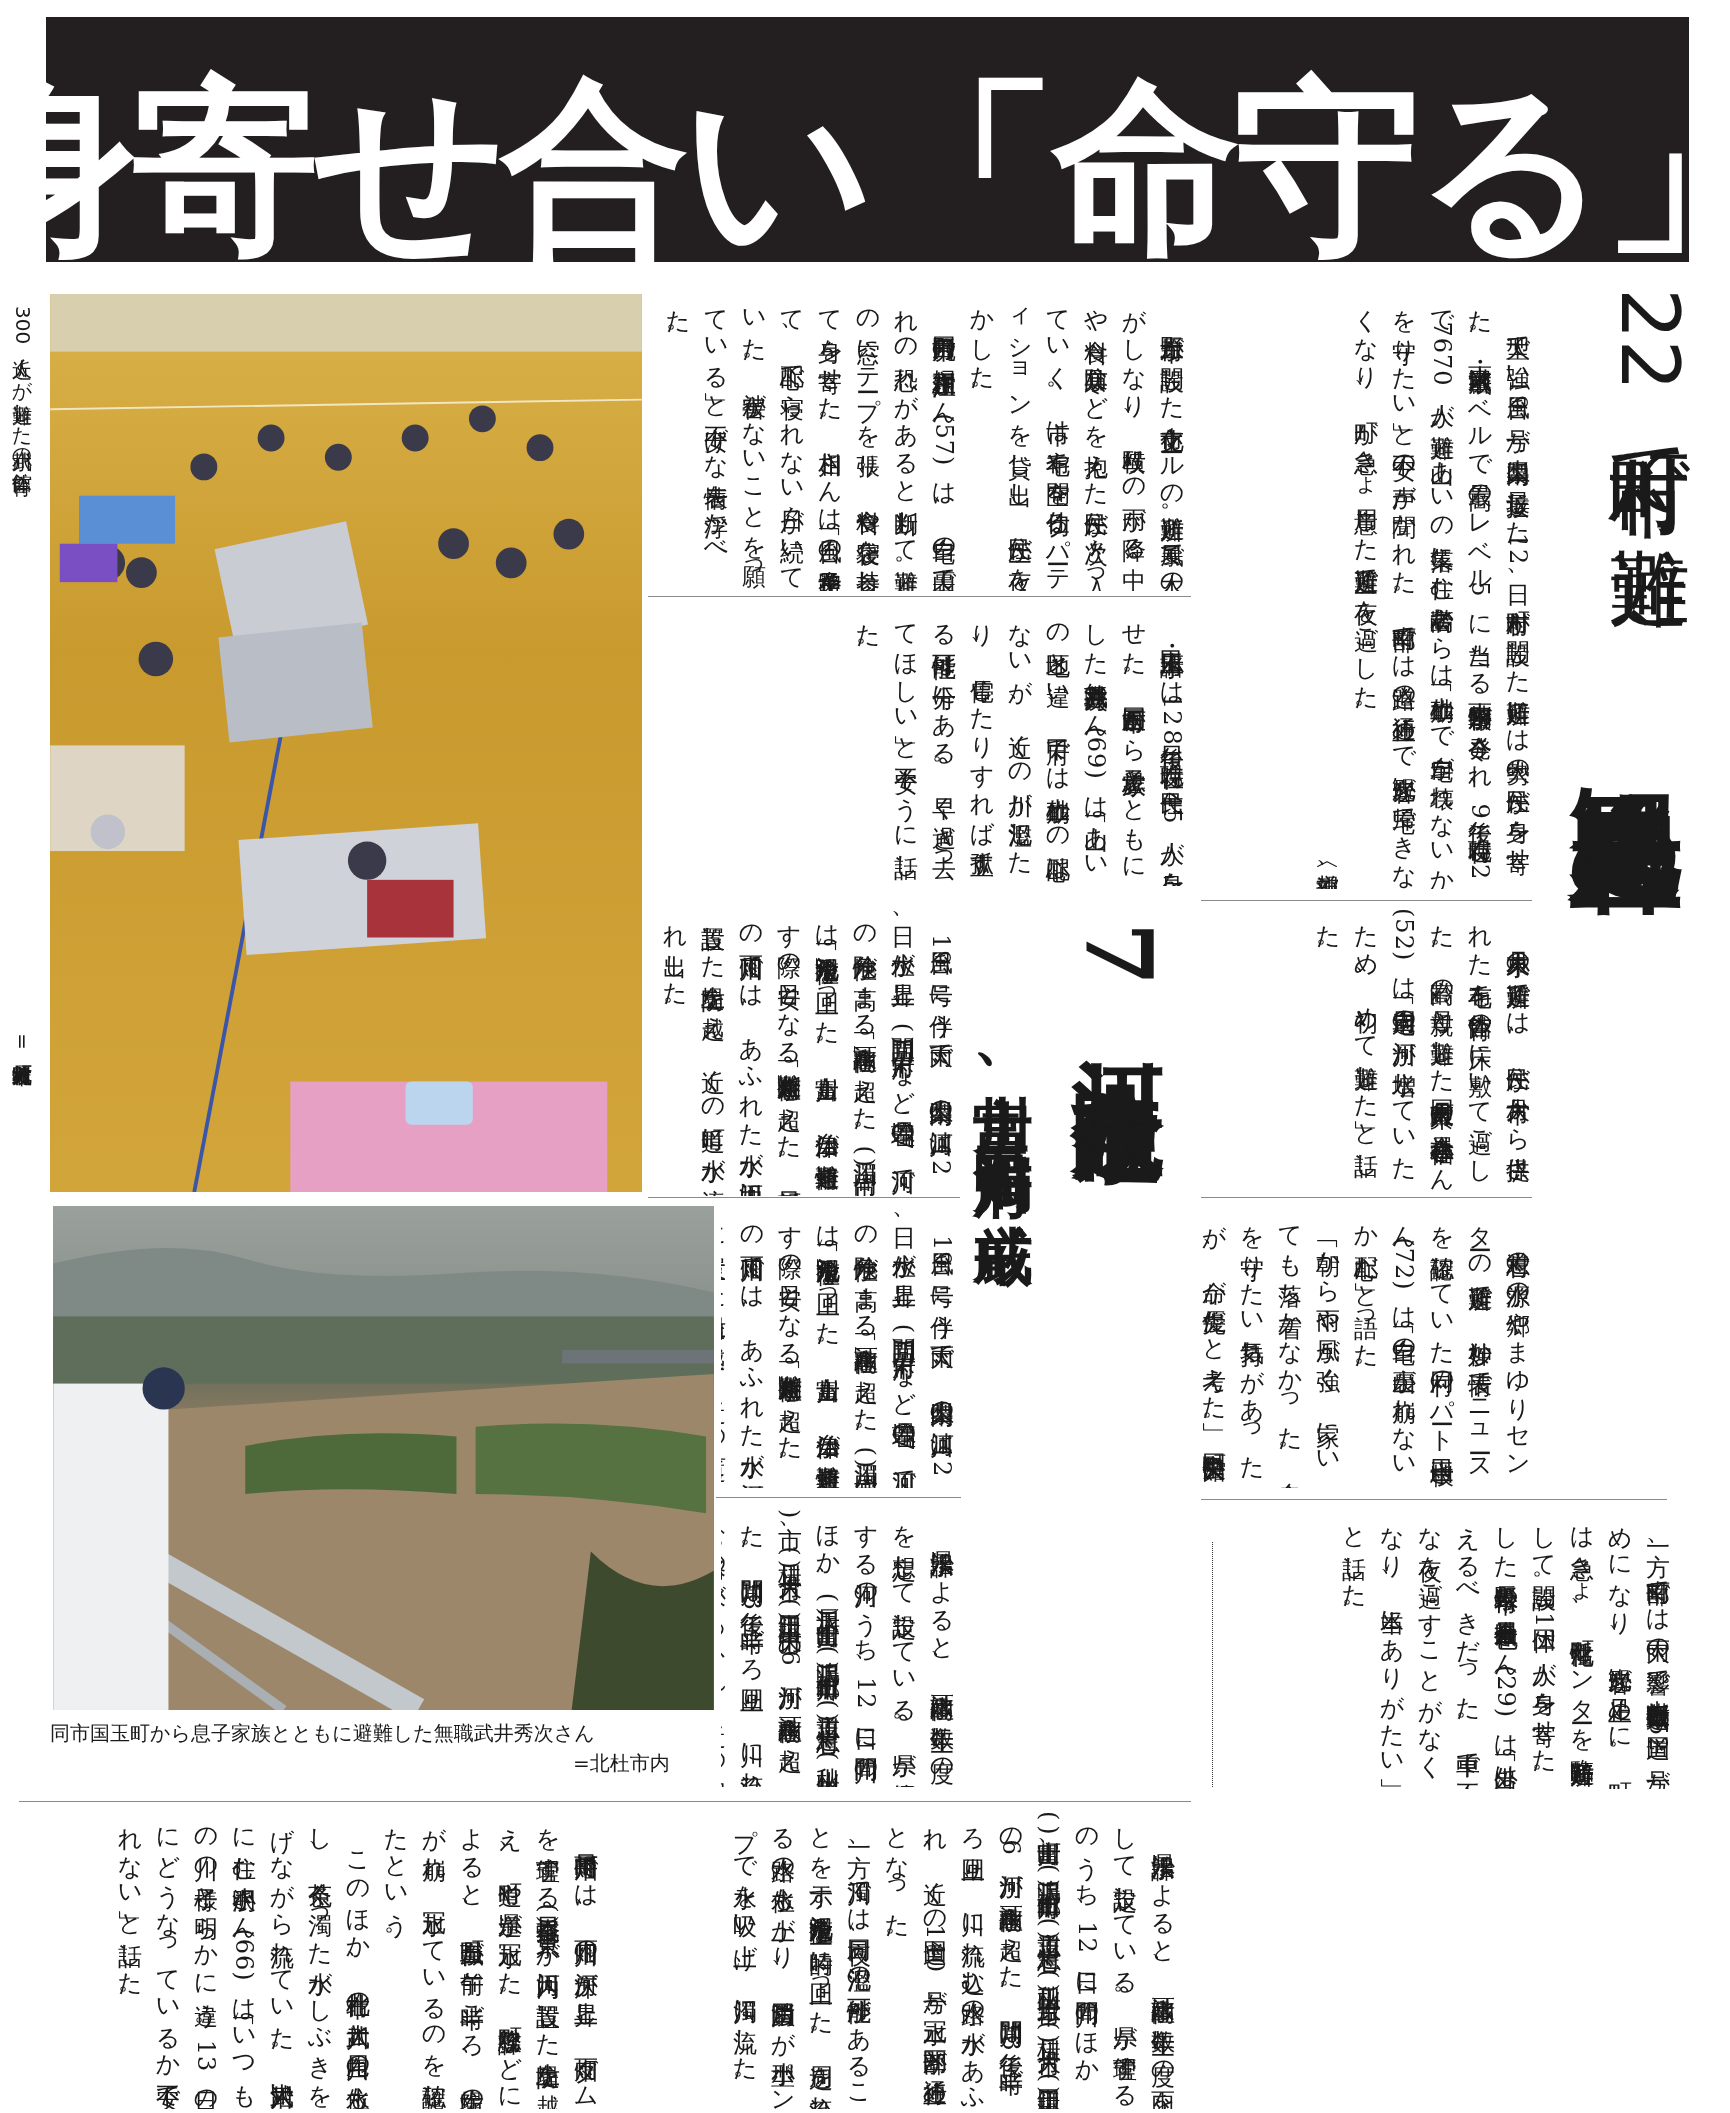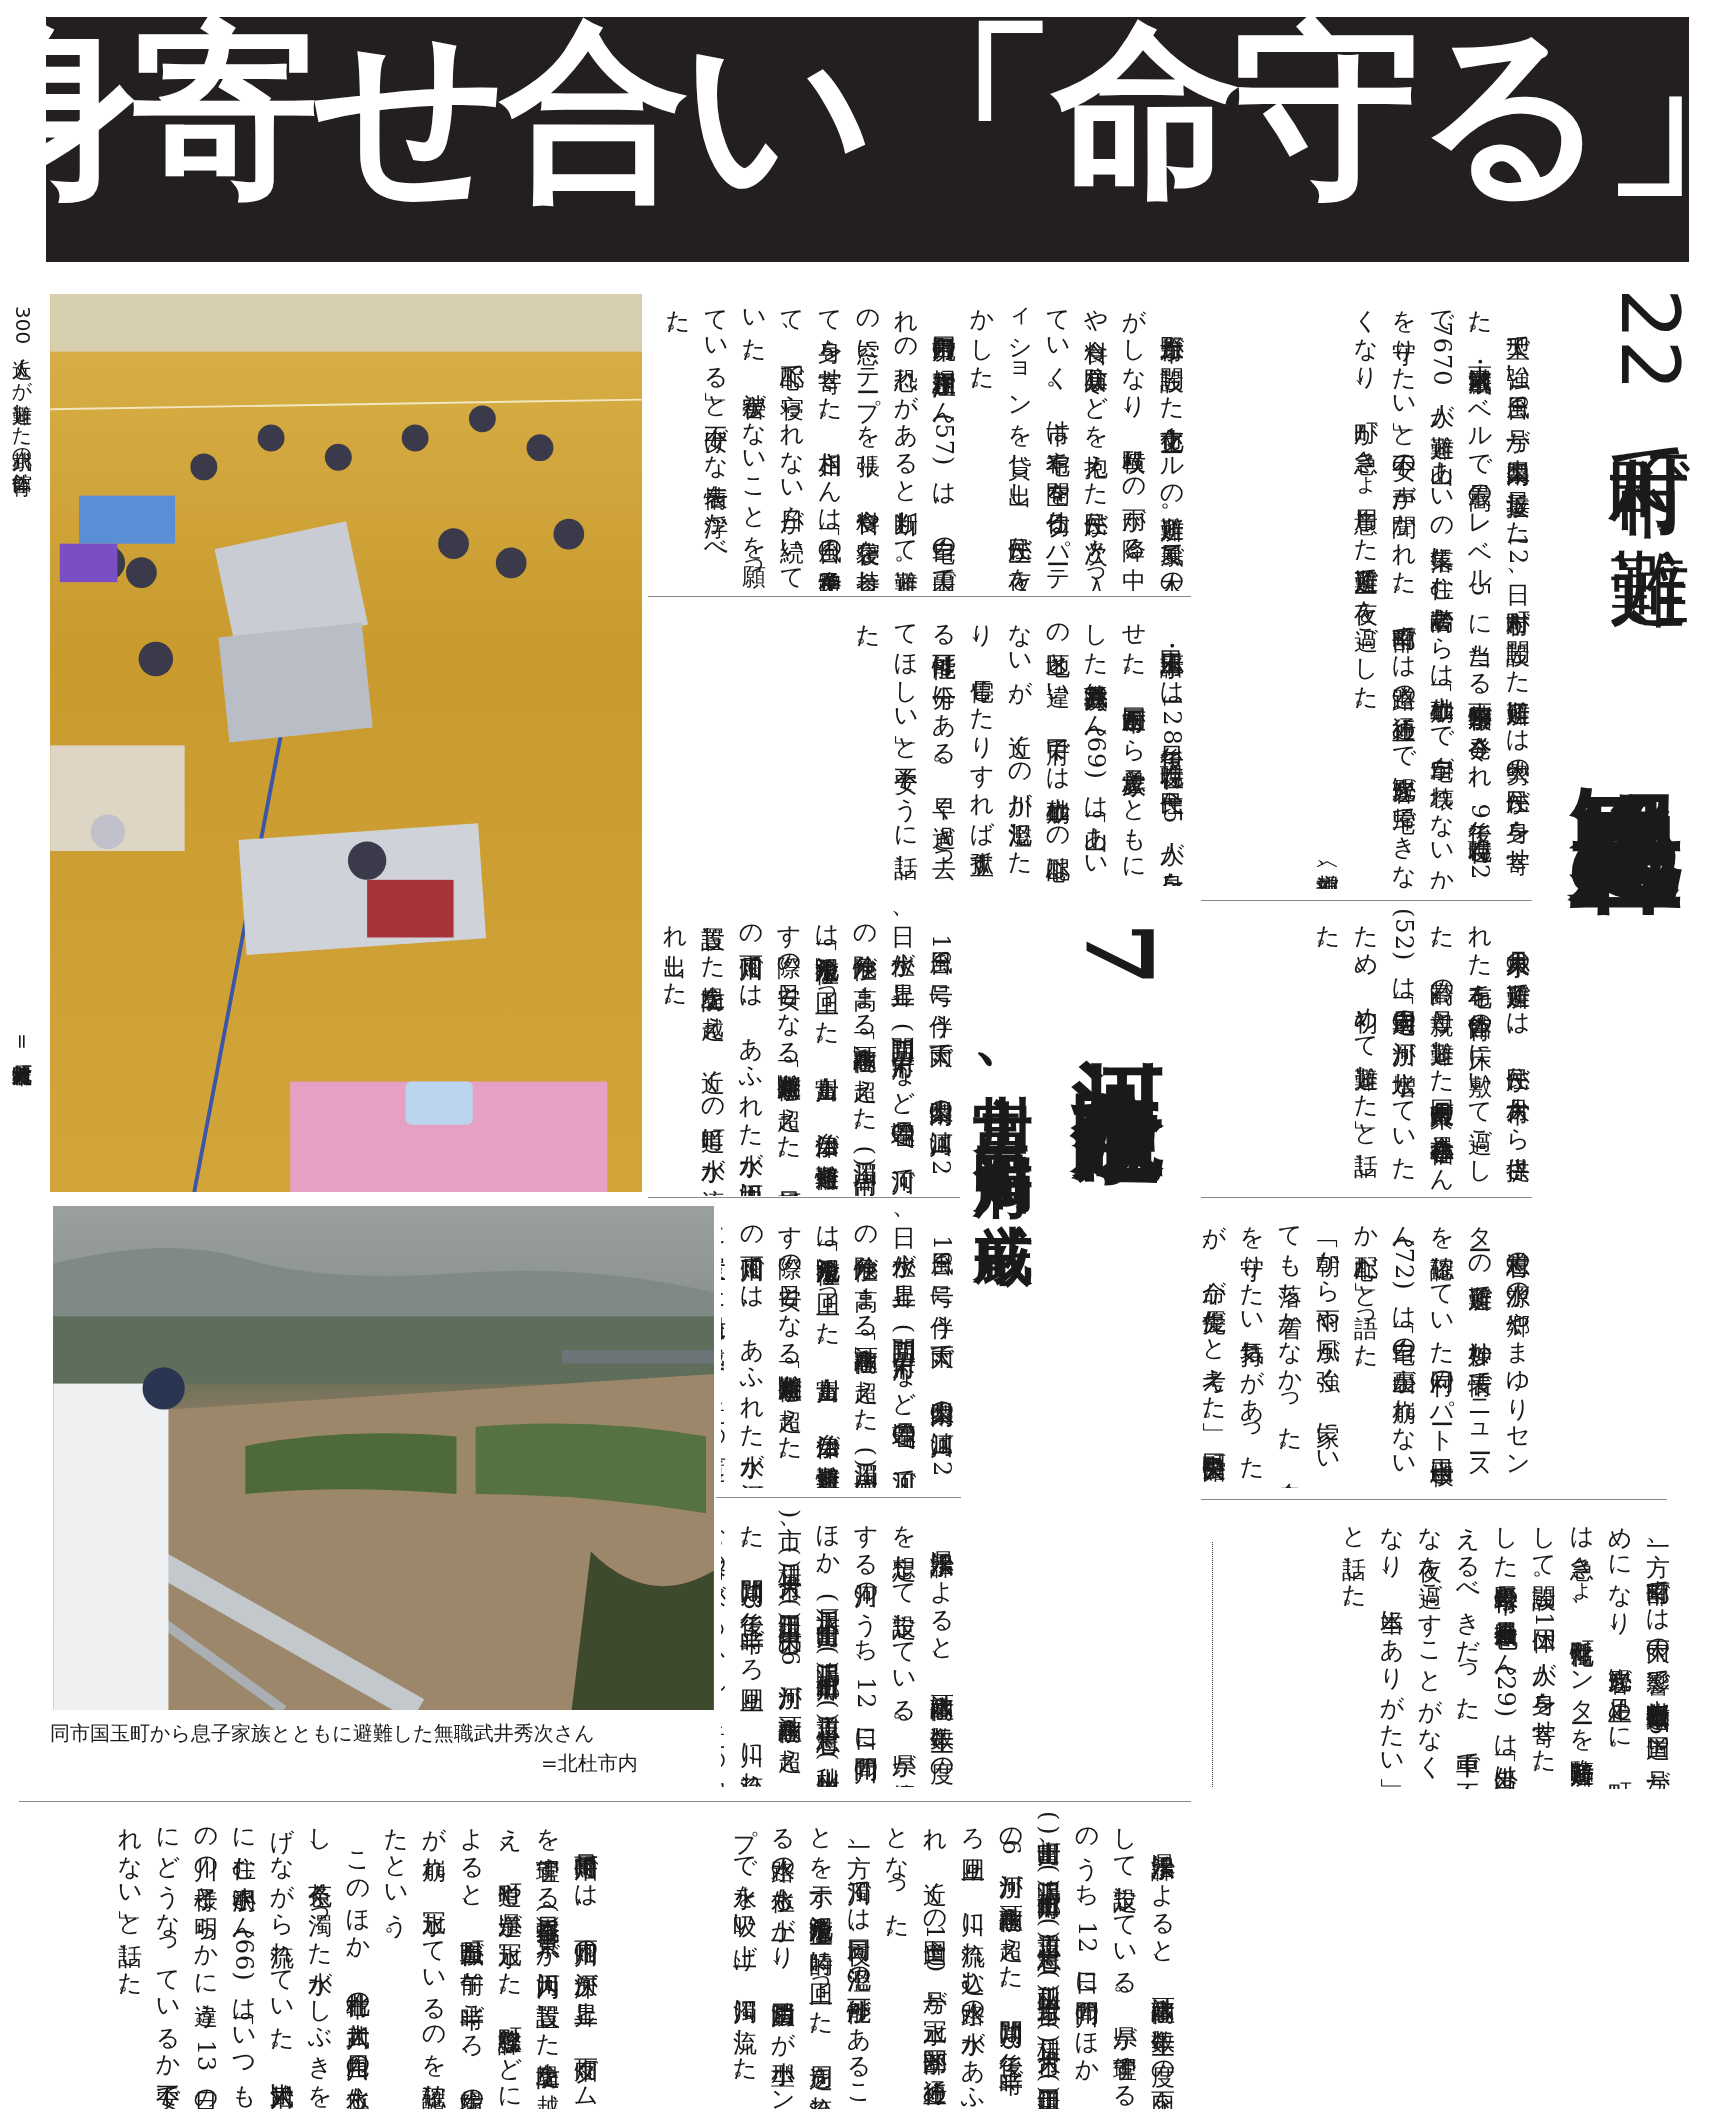--- a/index.html
+++ b/index.html
@@ -1,21 +1,21 @@
 <!DOCTYPE html>
 <html><head>
 <meta charset="utf-8">
 <style>
   html,body{margin:0;padding:0;background:#fff;}
   body{width:1730px;height:2114px;position:relative;overflow:hidden;
        font-family:"DejaVu Sans","Liberation Sans",sans-serif;color:#1a1a1a;}
   .abs{position:absolute;}
   
   #banner{left:46px;top:17.3px;width:1643px;height:245px;background:#231f20;
-          display:flex;align-items:flex-start;justify-content:center;}
+          display:flex;align-items:flex-end;justify-content:center;}
   #banner .hl{color:#fff;font-family:"DejaVu Sans",sans-serif;font-weight:bold;
           font-size:188px;letter-spacing:-5.8px;line-height:1;white-space:nowrap;}
   
   .vt{writing-mode:vertical-rl;-webkit-writing-mode:vertical-rl;
       font-family:"DejaVu Serif","Liberation Serif",serif;
       font-size:24px;line-height:38px;letter-spacing:1px;overflow:hidden;}
   .vt p{margin:0;text-indent:0;}
   .vt p.indent{text-indent:1em;}
   .vhead{writing-mode:vertical-rl;-webkit-writing-mode:vertical-rl;
       font-family:"DejaVu Sans",sans-serif;white-space:nowrap;}
@@ -89,21 +89,21 @@
     <path d="M200 250 Q300 230 420 240 L420 300 Q300 290 200 300 Z" fill="#4e6a3a"></path>
     <path d="M440 230 Q560 220 680 240 L680 320 Q560 300 440 300 Z" fill="#557240"></path>
     <line x1="45" y1="335" x2="380" y2="525" stroke="#c2c8cc" stroke-width="26"></line>
     <line x1="40" y1="380" x2="240" y2="525" stroke="#a9afb3" stroke-width="10"></line>
     <rect x="0" y="185" width="120" height="380" fill="#eef0f2"></rect>
     <circle cx="115" cy="190" r="22" fill="#2a3552"></circle>
     <path d="M560 360 Q620 420 688 380 L688 525 L540 525 Z" fill="#3d4a2e"></path>
   </svg>
 </div>
 <div class="abs caption-h" style="left:50px;top:1720px;">同市国玉町から息子家族とともに避難した無職武井秀次さん</div>
-<div class="abs caption-h" style="left:541px;top:1750px;">=北杜市内</div>
+<div class="abs caption-h" style="left:573px;top:1750px;">=北杜市内</div>
 
 <div class="abs vhead" style="left:1606px;top:288px;font-size:81px;line-height:88px;">22市町村で避難</div>
 <div class="abs vserif" style="left:1566px;top:697px;font-size:113px;line-height:125px;letter-spacing:3.8px;">観光客足止め</div>
 
 <div class="abs vt" style="left:1201px;top:293px;width:336px;height:596px;">
   <p class="indent">大型で強い台風19号が山梨県内に最接近した12日、市町村が開設した避難所には大勢の住民が身を寄せた。大雨・洪水警戒レベルで最高のレベル5に当たる大雨特別警報が発令され、午後9時現在、22市町村で7670人が避難。山あいの集落に住む高齢者からは「土砂崩れで自宅が壊れないか心配」「命を守りたい」と不安の声が聞かれた。南部町では道路の通行止めで観光客が帰宅できなくなり、町が急きょ用意した避難所で一夜を過ごした。</p>
   <p style="text-align:end;">〈報道部、地域報道部〉</p>
 </div>
 <div class="hrule" style="left:1201px;top:900px;width:331px;"></div>
 

